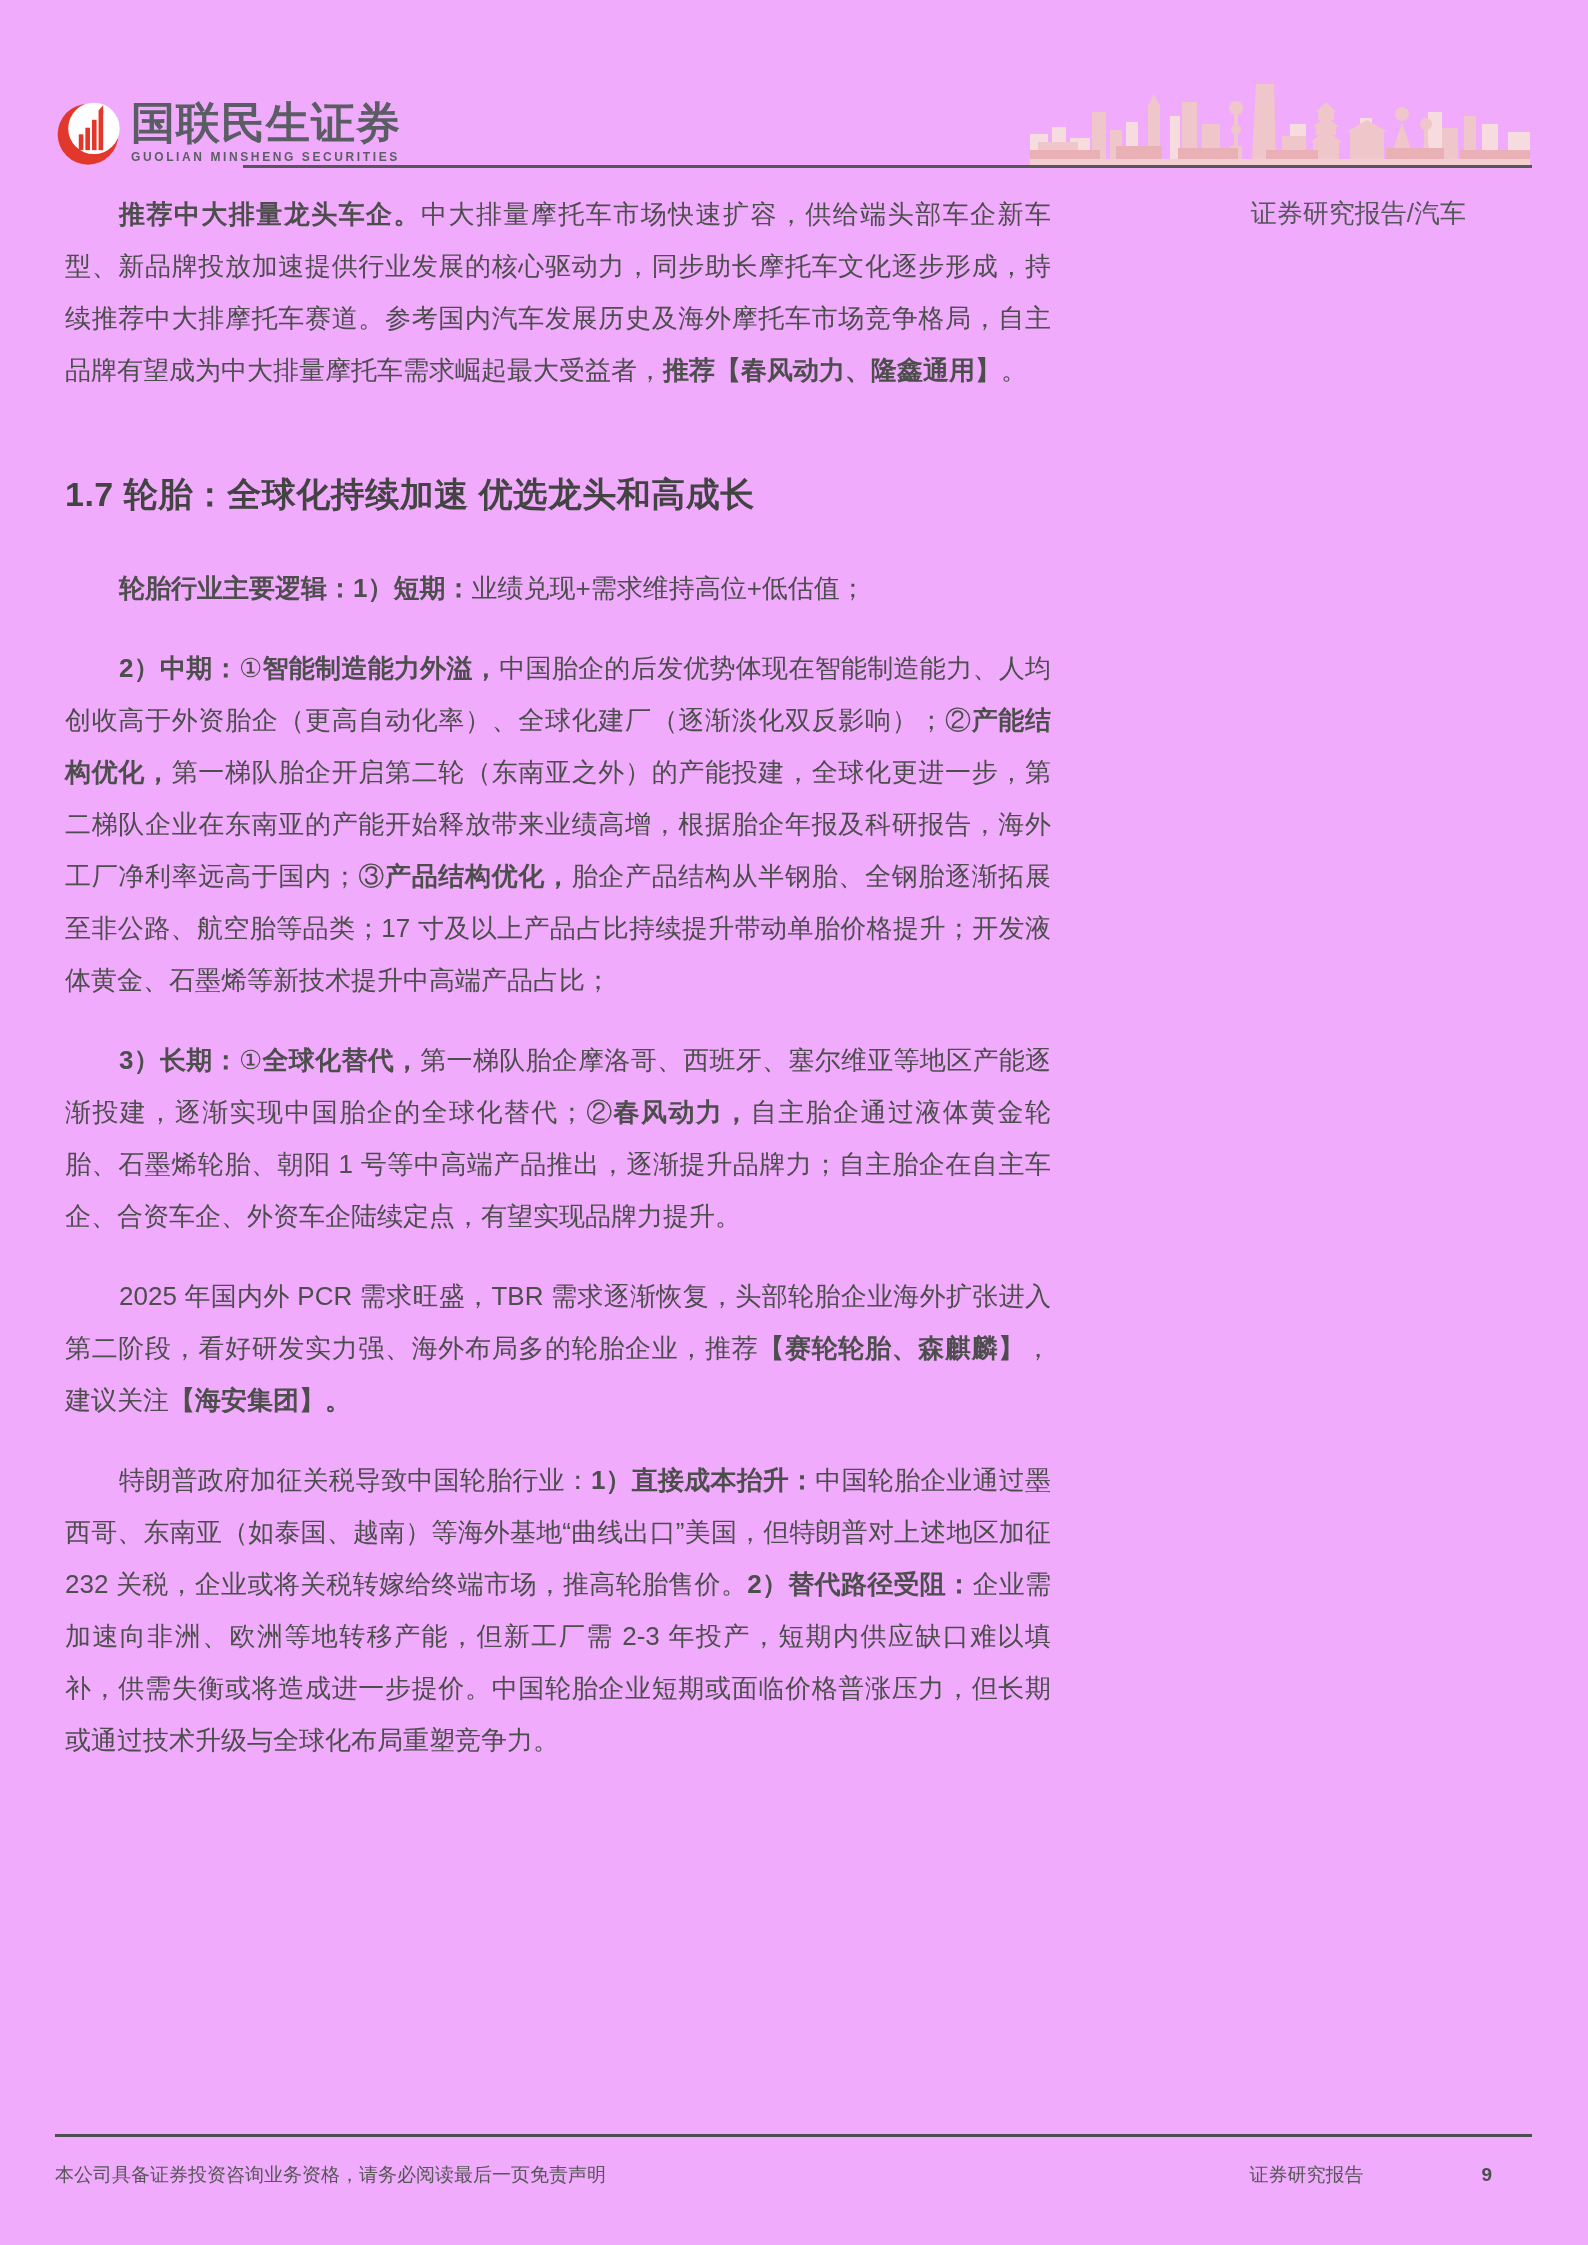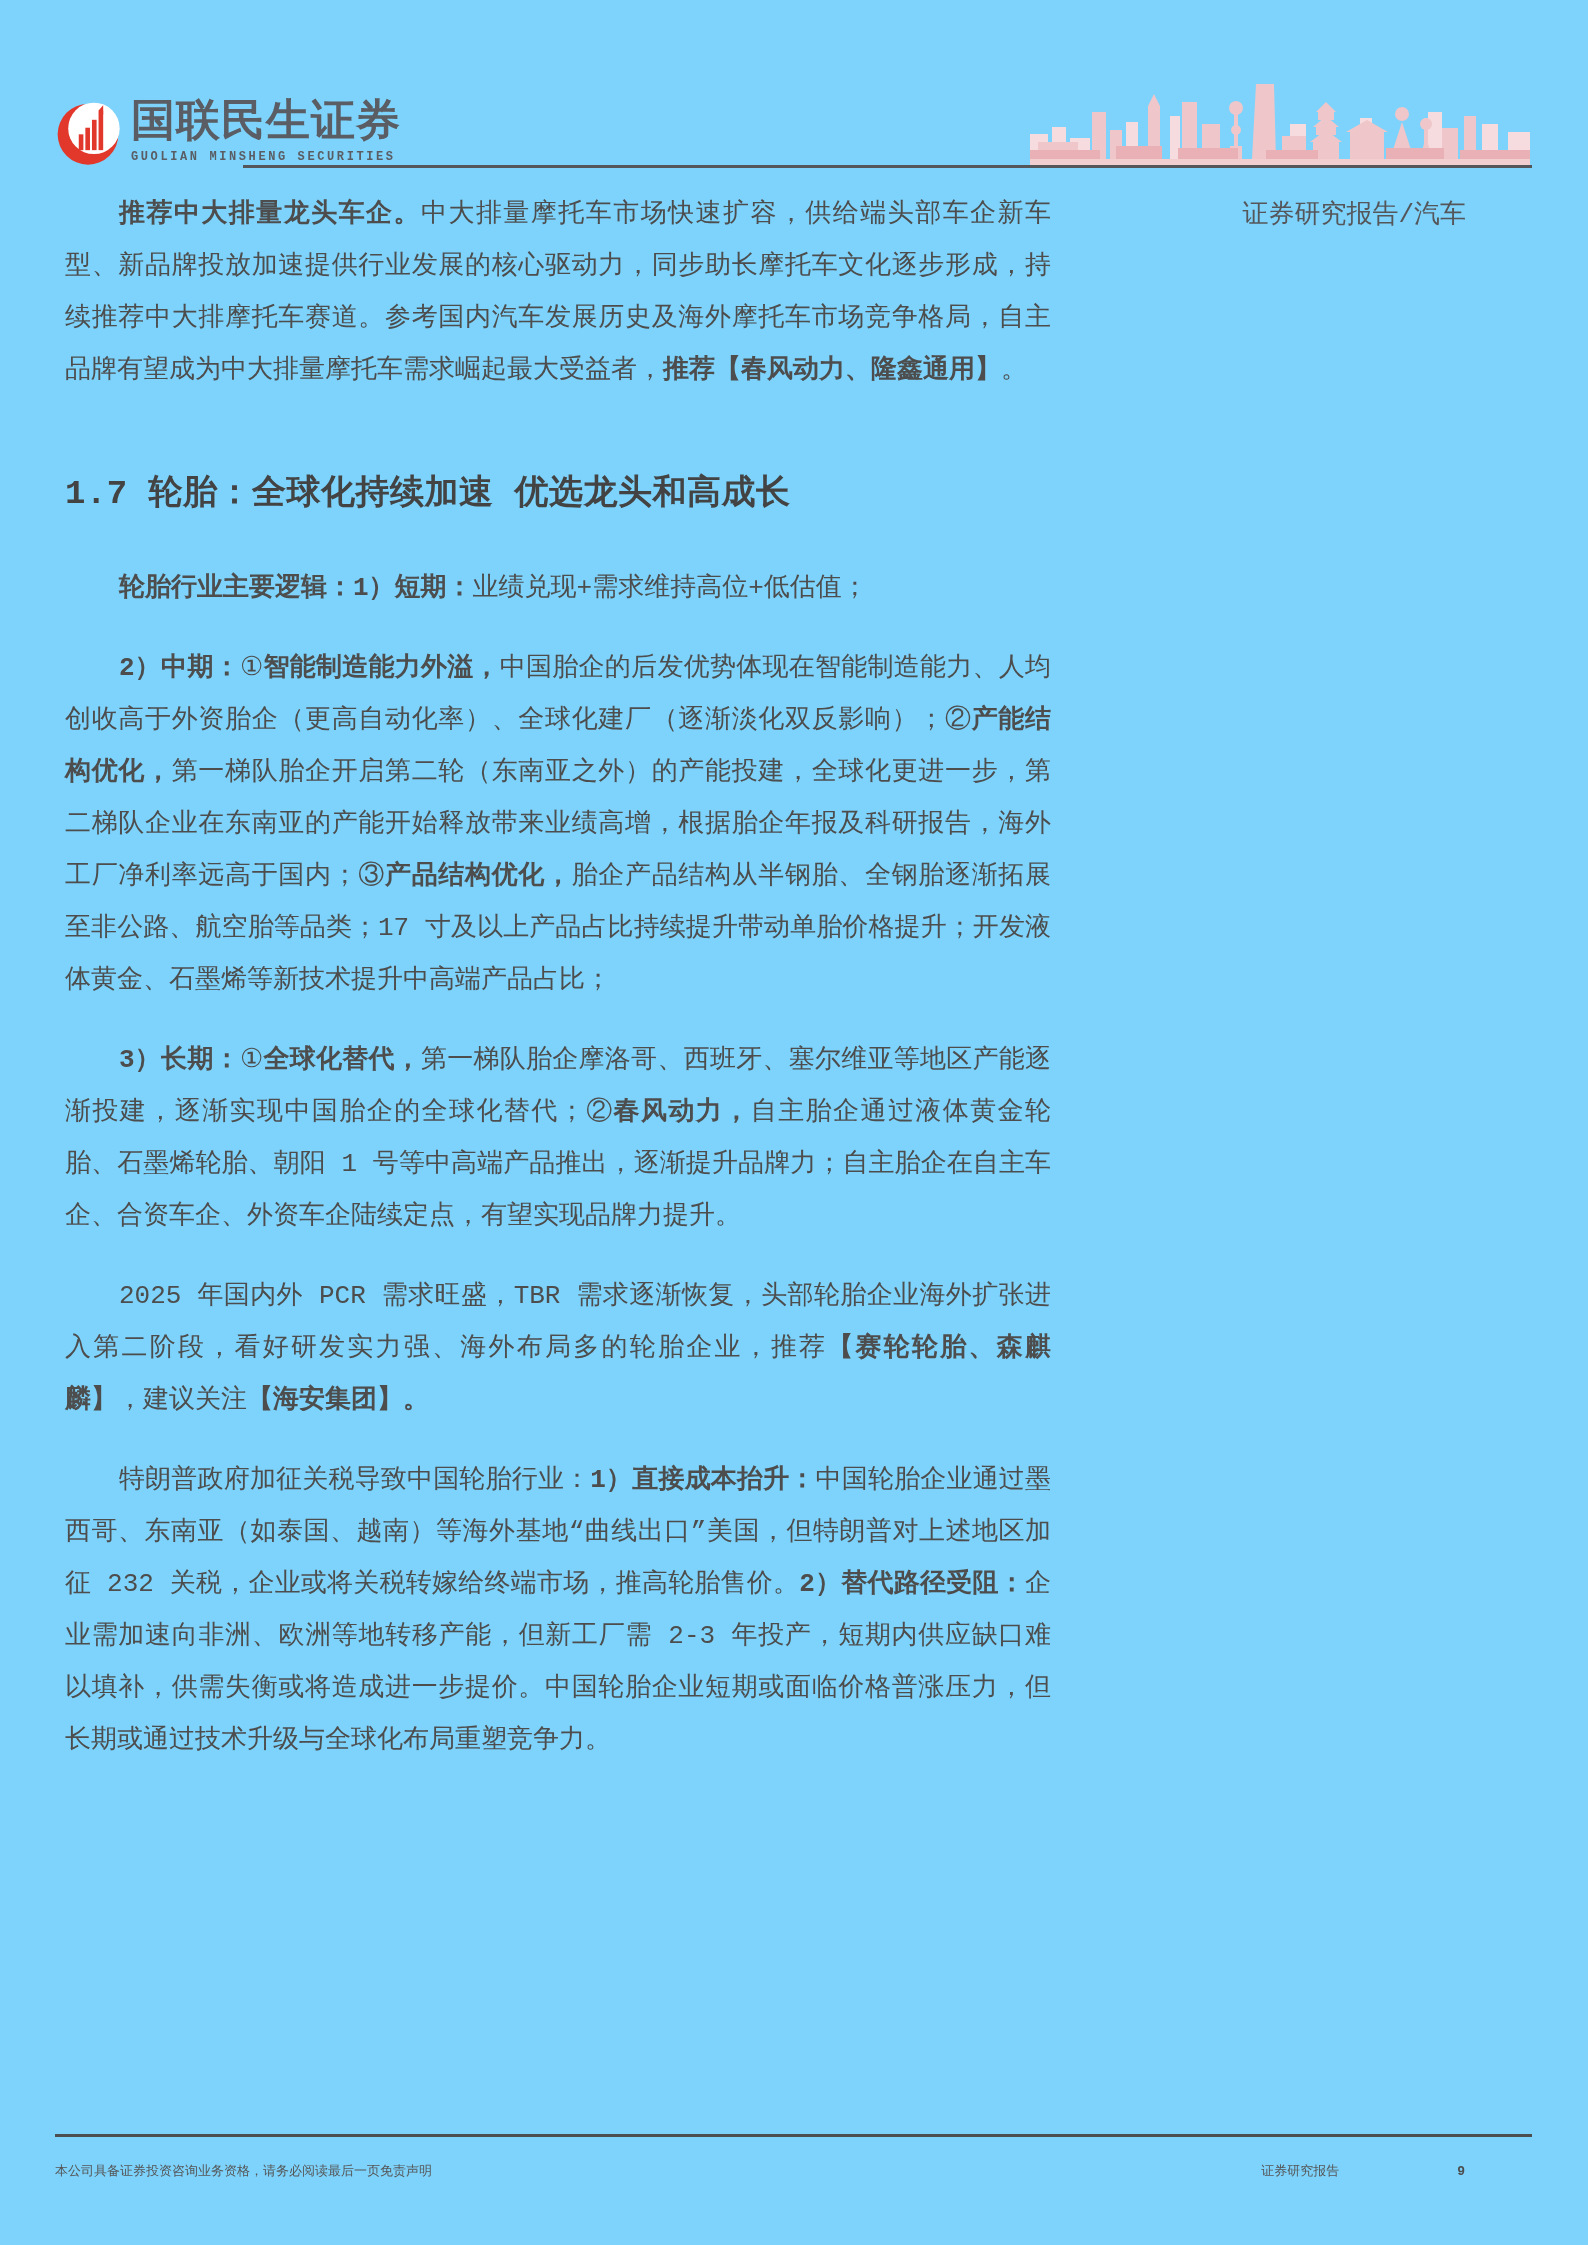--- a/index.html
+++ b/index.html
@@ -1,19 +1,19 @@
 <!DOCTYPE html>
 <html style="--brand-red: #e2382c; --rule-color: #55565a; --text-dark: #4d4d4d; --skyline-pink-1: #f6dcde; --skyline-pink-2: #efc6c9; --skyline-pink-3: #e9b0b5; --pink-strip: #f3ced1;"><head>
 <meta charset="utf-8">
 <style>
   * { margin:0; padding:0; box-sizing:border-box; }
   html,body { background:#ffffff; }
   .page {
-    position:relative; width:1588px; height:2245px; background:#7dd3fc;
-    font-family:Liberation Mono, monospace; overflow:hidden;
+    position:relative; width:1588px; height:2245px; background:#f0abfc;
+    font-family:Liberation Sans, sans-serif; overflow:hidden;
   }
 
   
   .logo { position:absolute; left:55px; top:100px; display:flex; align-items:flex-start; }
   .logo-icon { width:66px; height:66px; flex:0 0 auto; }
   .logo-texts { margin-left:10px; }
   .logo-cn { font-size:44px; line-height:1.05; font-weight:700; color:#5a5d63; letter-spacing:1px; white-space:nowrap; }
   .logo-en { font-size:12px; font-weight:700; color:#5a5d63; letter-spacing:2.6px; margin-top:4px; white-space:nowrap; }
 
   .header-rule { position:absolute; left:243px; right:56px; top:165px; height:3px; background:var(--rule-color,#55565a); }
@@ -33,23 +33,23 @@
   .content p { text-indent:54px; margin:0 0 28px 0; }
   .content h2 {
     font-size:34px; line-height:1.35; font-weight:700; color:#434343;
     margin:76px 0 44px 0; text-align:left; text-indent:0; letter-spacing:0.5px;
   }
   .b { font-weight:700; }
 
   
   .footer-rule { position:absolute; left:55px; right:56px; top:2134px; height:3px; background:#4d4e50; }
   .footer {
-    position:absolute; left:55px; right:67px; top:2162px;
+    position:absolute; left:55px; right:40px; top:2162px;
     display:flex; justify-content:space-between; align-items:flex-start;
-    font-size:13px; color:#565656;
+    font-size:19px; color:#565656;
   }
   .footer-right { display:flex; align-items:baseline;gap:28px; }
   .footer-report { margin-right:90px; }
   .footer-page { font-weight:700; margin-right:56px; color:#4c4c4c; }
 </style>
 </head>
 <body>
 
 <div class="page">
 

